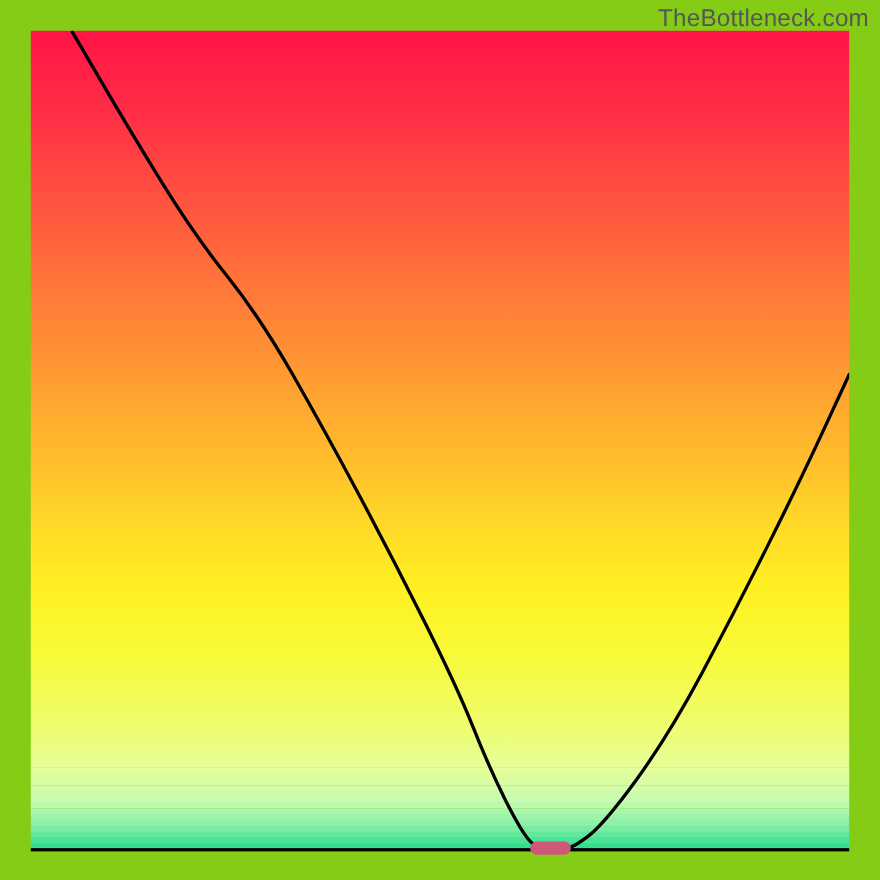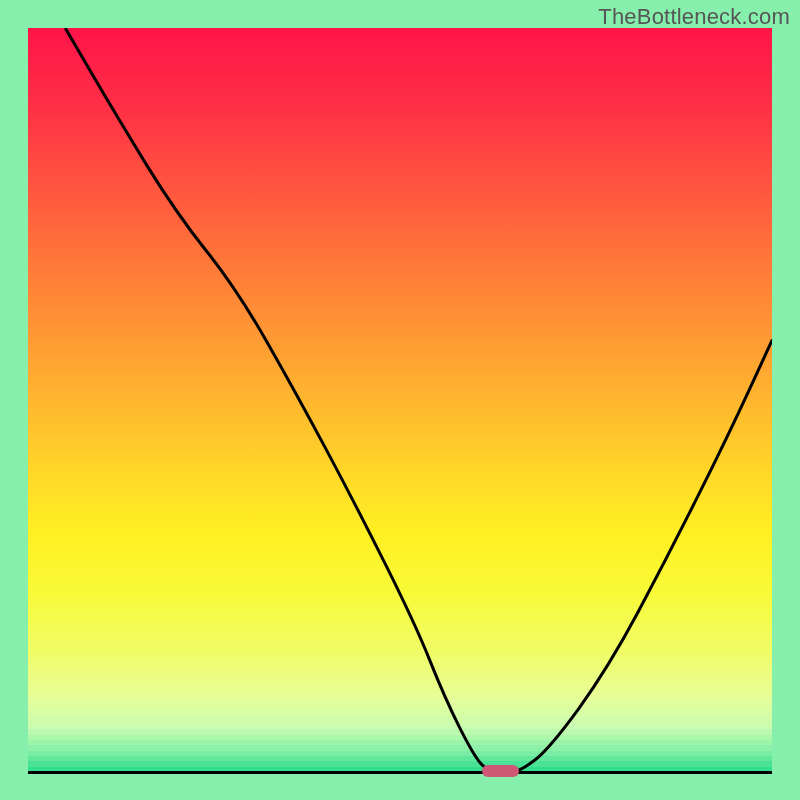--- a/index.html
+++ b/index.html
@@ -7,21 +7,21 @@
     padding: 0;
     width: 800px;
     height: 800px;
     background: #000;
     overflow: hidden;
   }
   .outer {
     position: relative;
     width: 800px;
     height: 800px;
-    background: #86efac;
+    background: #84cc16;
   }
   .watermark {
     position: absolute;
     top: 4px;
     right: 10px;
     font-family: Arial, Helvetica, sans-serif;
     font-size: 22px;
     color: #565656;
     font-weight: 500;
     letter-spacing: 0.2px;

